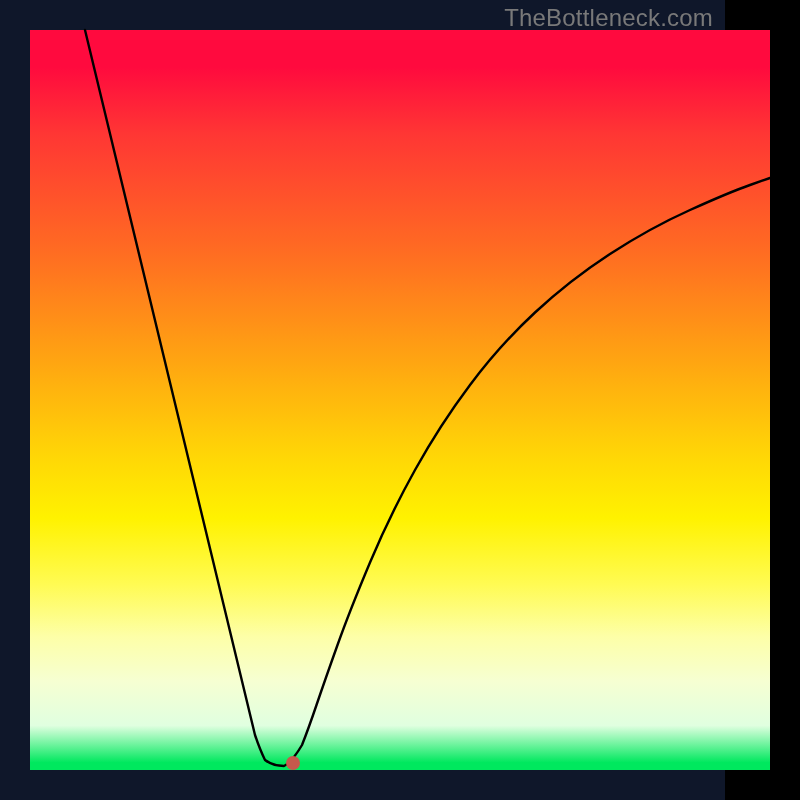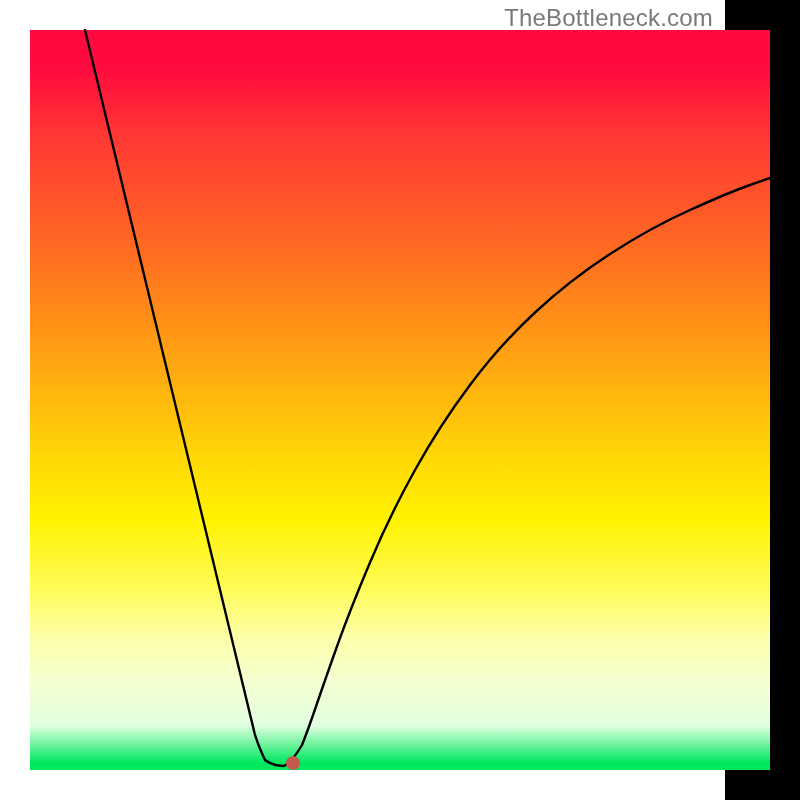--- a/index.html
+++ b/index.html
@@ -1,20 +1,20 @@
 <!DOCTYPE html>
 <html><head>
 <meta charset="utf-8">
 <style>
   * { margin: 0; padding: 0; box-sizing: border-box; }
   html, body { width: 800px; height: 800px; overflow: hidden; background: #000; }
   .container {
     width: 725px;
     height: 800px;
-    background: #ffffff;
+    background: #0f172a;
     position: relative;
   }
   .watermark {
     position: absolute;
     top: 4px;
     right: 12px;
     font-family: Arial, Helvetica, sans-serif;
     font-size: 24px;
     color: #797979;
     z-index: 10;

